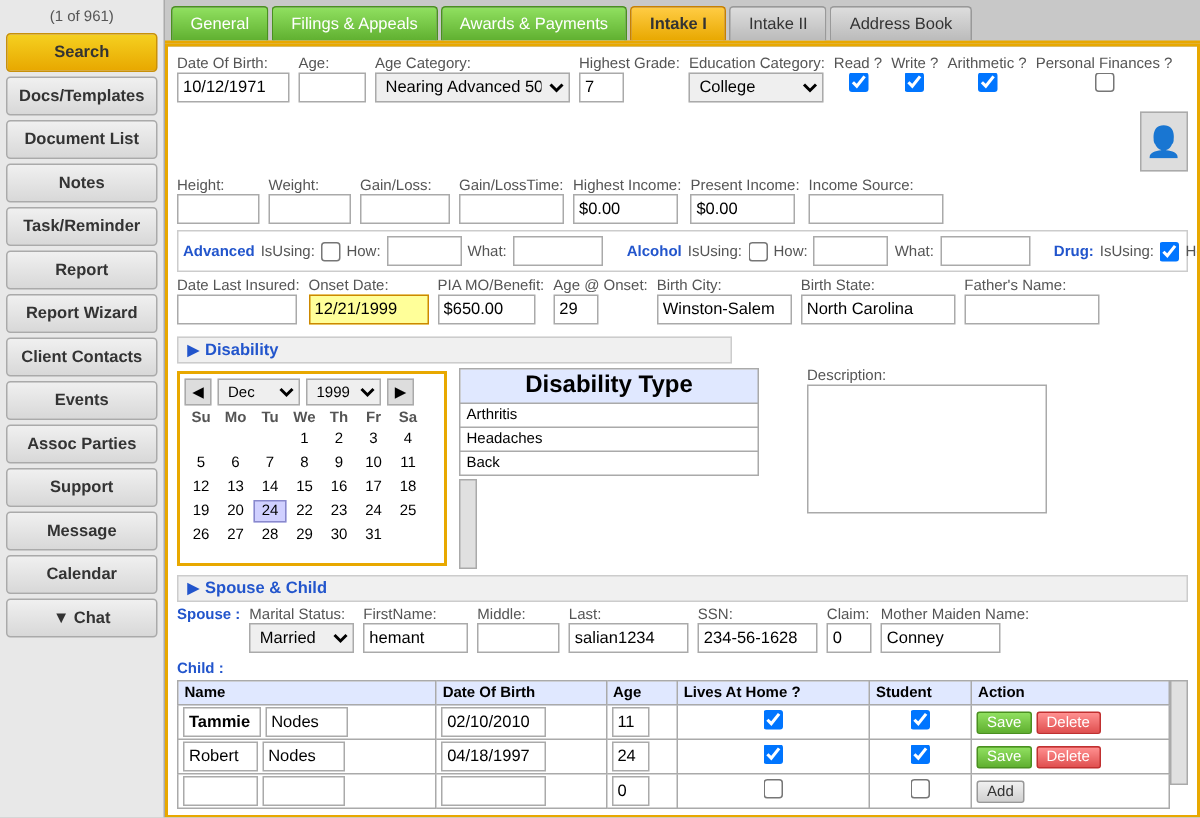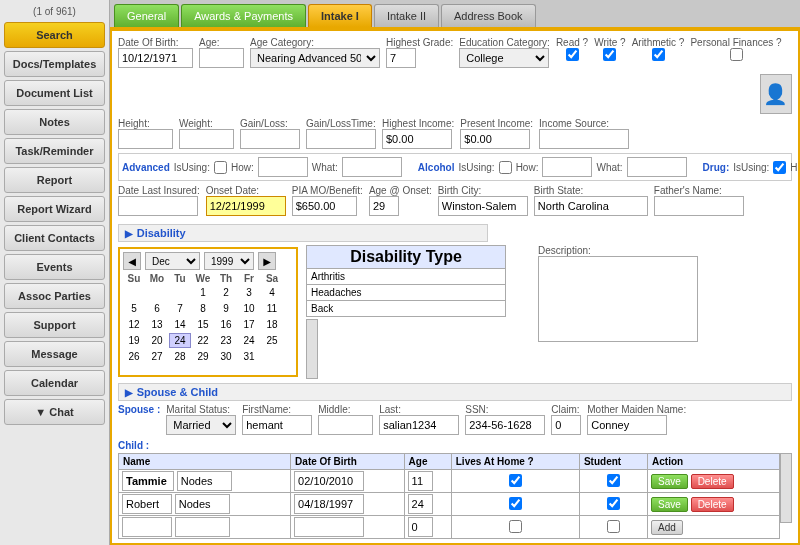--- a/index.html
+++ b/index.html
@@ -99,20 +99,21 @@
     <button class="sidebar-btn nav-btn">Support</button>
     <button class="sidebar-btn nav-btn">Message</button>
     <button class="sidebar-btn nav-btn">Calendar</button>
     <button class="sidebar-btn chat-btn">▼ Chat</button>
   </div>
 
   <div class="main-content">
 
     <div class="tab-bar">
       <div class="tab green">General</div>
+      <div class="tab green">Filings &amp; Appeals</div>
       <div class="tab green">Awards &amp; Payments</div>
       <div class="tab orange">Intake I</div>
       <div class="tab gray">Intake II</div>
       <div class="tab gray">Address Book</div>
     </div>
 
     <div class="form-area">
 
       <div class="form-row" style="align-items:flex-start;">
         <div class="form-group">
@@ -236,21 +237,21 @@
         <div class="form-group">
           <span class="form-label">Age @ Onset:</span>
           <input class="form-input" style="width: 30px;" value="29">
         </div>
         <div class="form-group">
           <span class="form-label">Birth City:</span>
           <input class="form-input" style="width: 90px;" value="Winston-Salem">
         </div>
         <div class="form-group">
           <span class="form-label">Birth State:</span>
-          <input class="form-input" style="width: 114px;" value="North Carolina">
+          <input class="form-input" style="width: 103px;" value="North Carolina">
         </div>
         <div class="form-group">
           <span class="form-label">Father's Name:</span>
           <input class="form-input" style="width: 90px;" value="">
         </div>
       </div>
 
       <div style="display:flex; gap:8px; margin-bottom:4px;">
 
         <div style="display:flex; flex-direction:column;">

